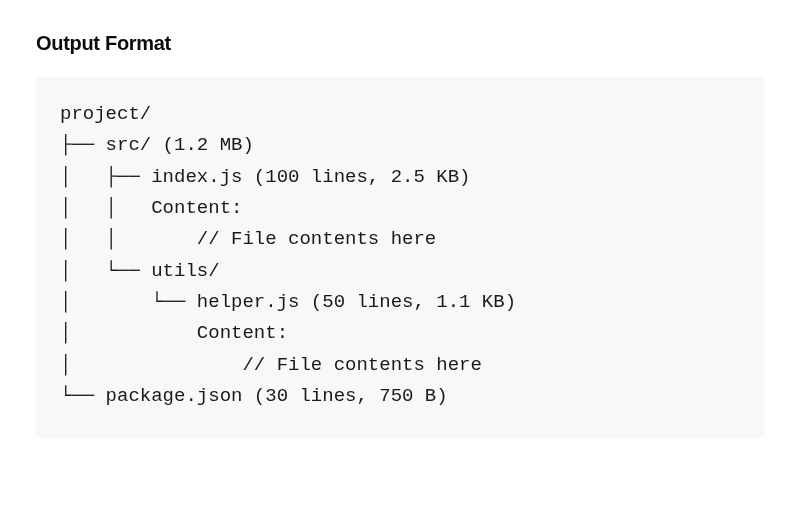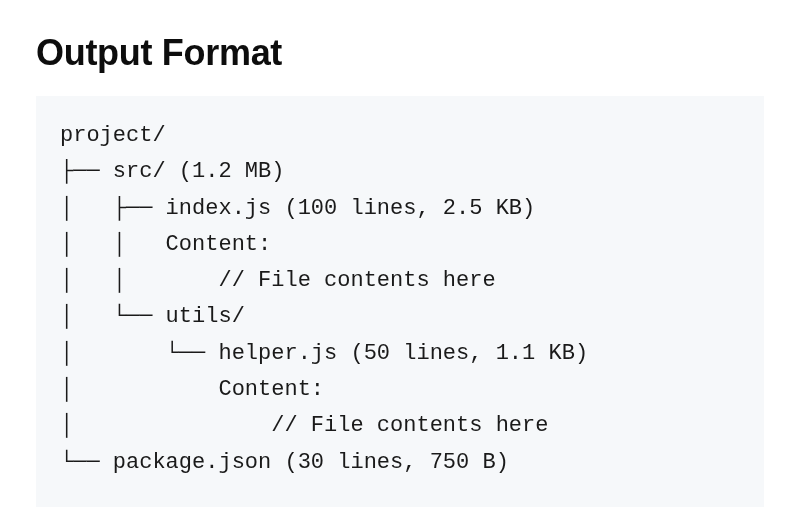--- a/index.html
+++ b/index.html
@@ -7,31 +7,31 @@
       padding: 0;
       box-sizing: border-box;
     }
     body {
       font-family: -apple-system, BlinkMacSystemFont, "Segoe UI", Helvetica, Arial, sans-serif;
       background: #ffffff;
       padding: 32px 36px;
       color: #1a1a1a;
     }
     .heading {
-      font-size: 36px;
+      font-size: 20px;
       font-weight: 700;
       color: #0d0d0d;
       margin-bottom: 22px;
       letter-spacing: -0.3px;
     }
     .code-block {
       background: #f6f8fa;
       padding: 22px 24px 26px 24px;
       font-family: "SFMono-Regular", Consolas, "Liberation Mono", Menlo, monospace;
-      font-size: 22px;
+      font-size: 19px;
       line-height: 1.65;
       color: #1a1a1a;
       white-space: pre;
       overflow-x: auto;
     }
   </style>
 </head>
 <body>
 
 <h2 class="heading">Output Format</h2>

